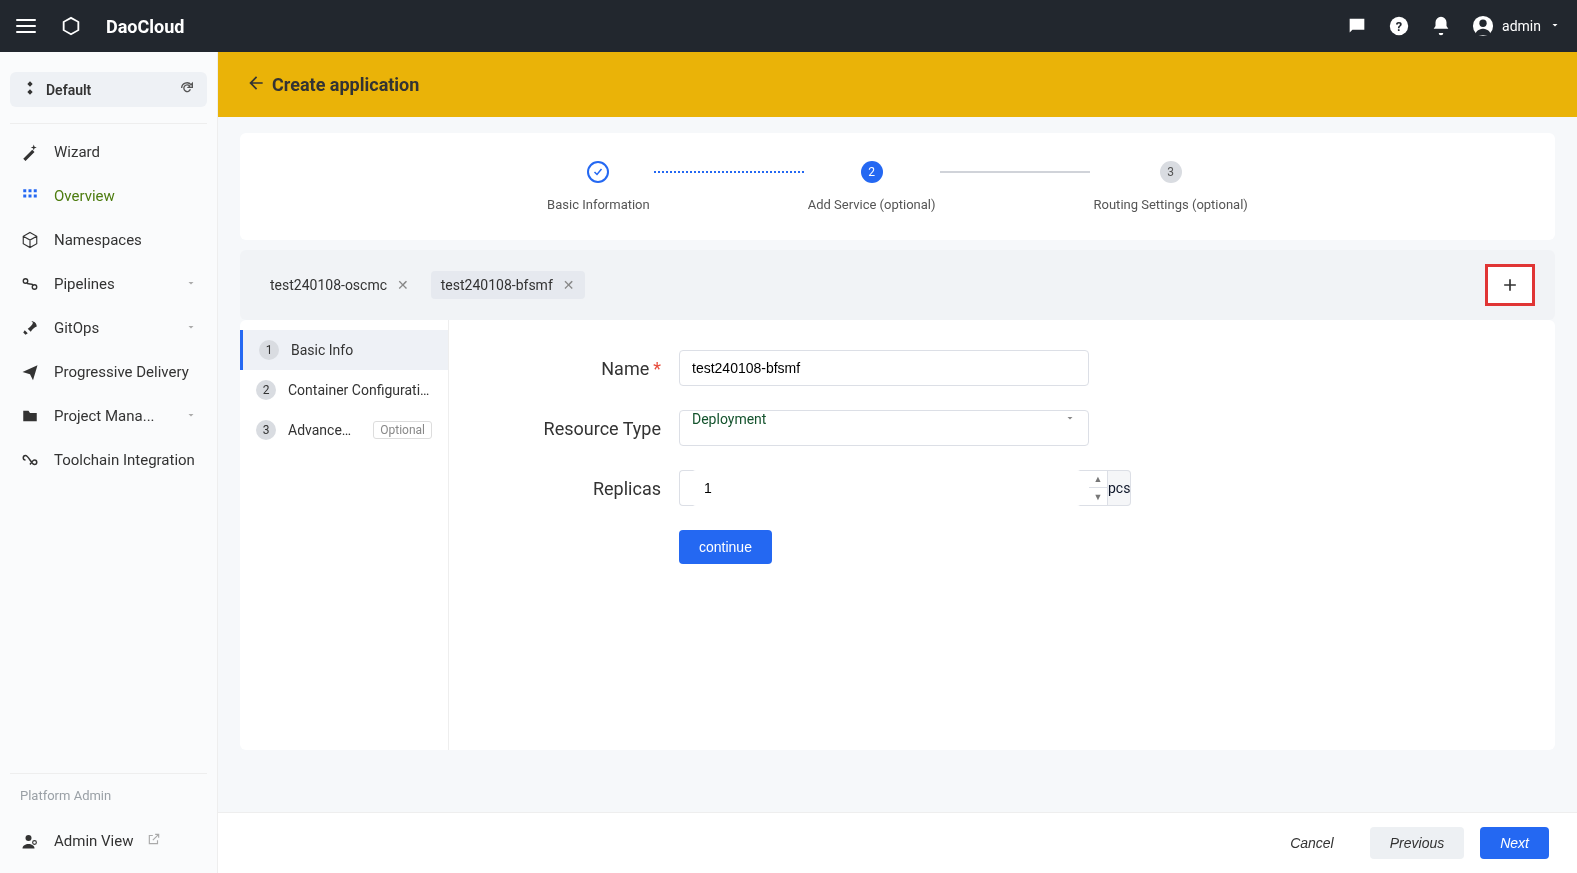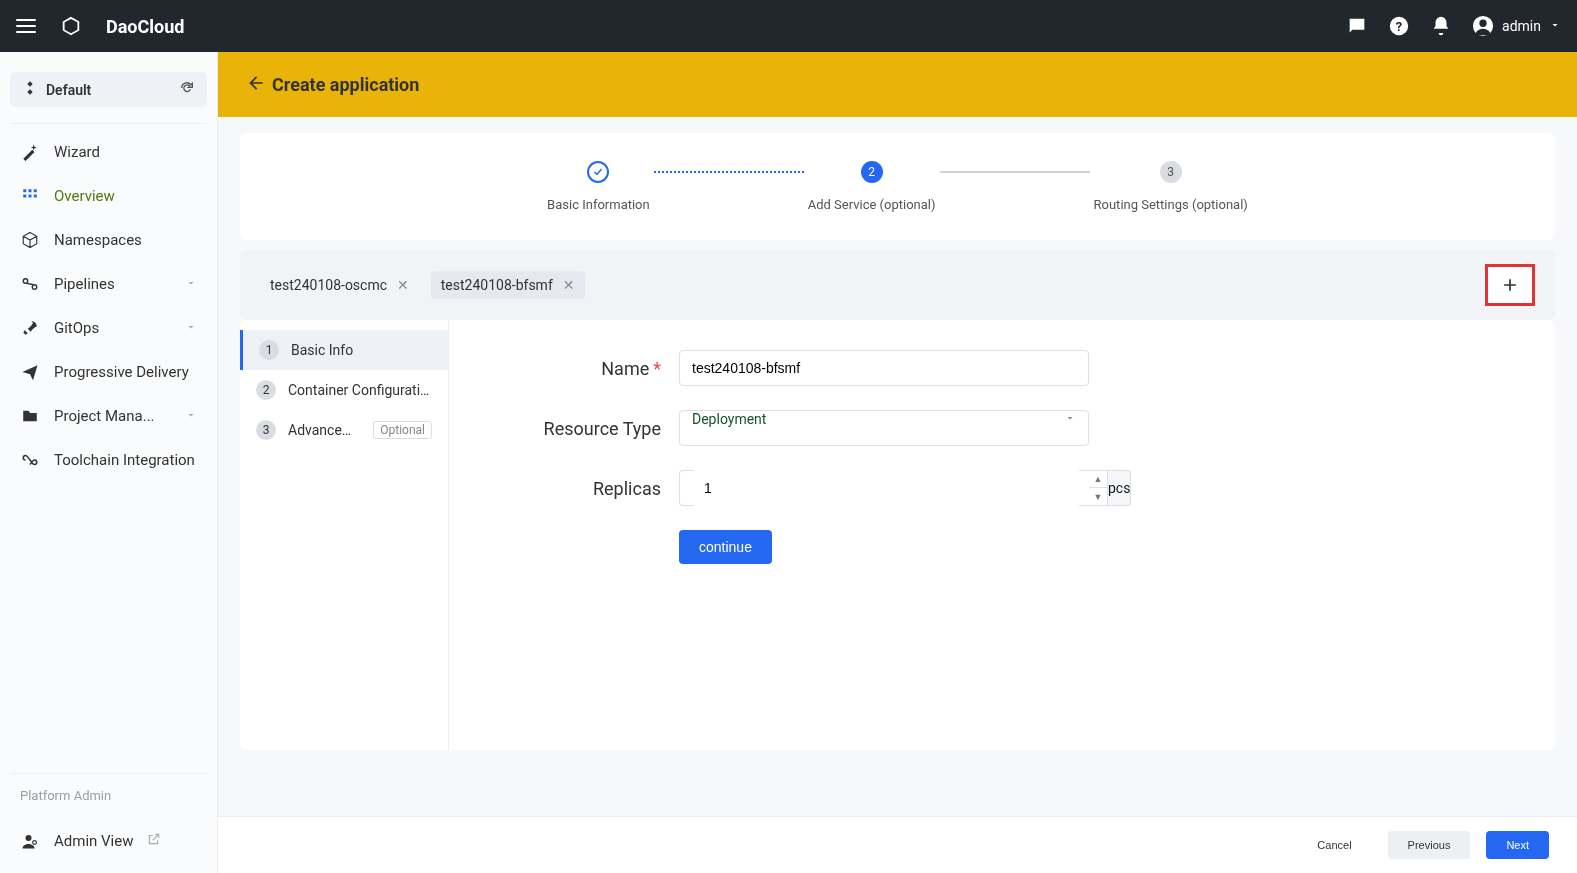--- a/index.html
+++ b/index.html
@@ -90,21 +90,21 @@
     .number-row{display:flex; width:410px;}
     .num-input{flex:1; border-right:none; border-top-right-radius:0; border-bottom-right-radius:0; display:flex; align-items:center; padding:0 8px 0 12px;}
     .num-input input{border:none; outline:none; flex:1; font-size:14px}
     .num-steppers{display:flex; flex-direction:column; border:1px solid #dcdfe6; border-left:none;}
     .num-steppers span{width:18px; height:17px; display:flex; align-items:center; justify-content:center; font-size:9px; cursor:pointer; color:#777}
     .num-steppers span:first-child{border-bottom:1px solid #dcdfe6}
     .unit{border:1px solid #dcdfe6; background:#f5f6f8; color:#0f172a; width:46px; display:flex; align-items:center; justify-content:center; border-left:none; border-top-right-radius:4px; border-bottom-right-radius:4px;}
     .continue-btn{ background:#2468f2; color:#fff; border:none; border-radius:4px; padding:9px 20px; font-size:14px; cursor:pointer;}
     
     .footer-bar { position:absolute; bottom:0; left:0; right:0; background:#fff; padding:14px 28px; display:flex; align-items:center; justify-content:flex-end; gap:16px; border-top:1px solid #eee;}
-    .btn{border:none; border-radius:4px; padding:8px 20px; font-size:11px; cursor:pointer;}
+    .btn{border:none; border-radius:4px; padding:8px 20px; font-size:14px; cursor:pointer;font-style:italic;}
     .btn-text{background:transparent; color:#333;}
     .btn-default{background:#edf0f3; color:#333;}
     .btn-primary{background:#2468f2; color:#fff;}
     
     ::-webkit-scrollbar{width:14px;height:14px}
     ::-webkit-scrollbar-thumb{background:#ccc;border-radius:8px}
   </style>
 </head>
 <body>
 

